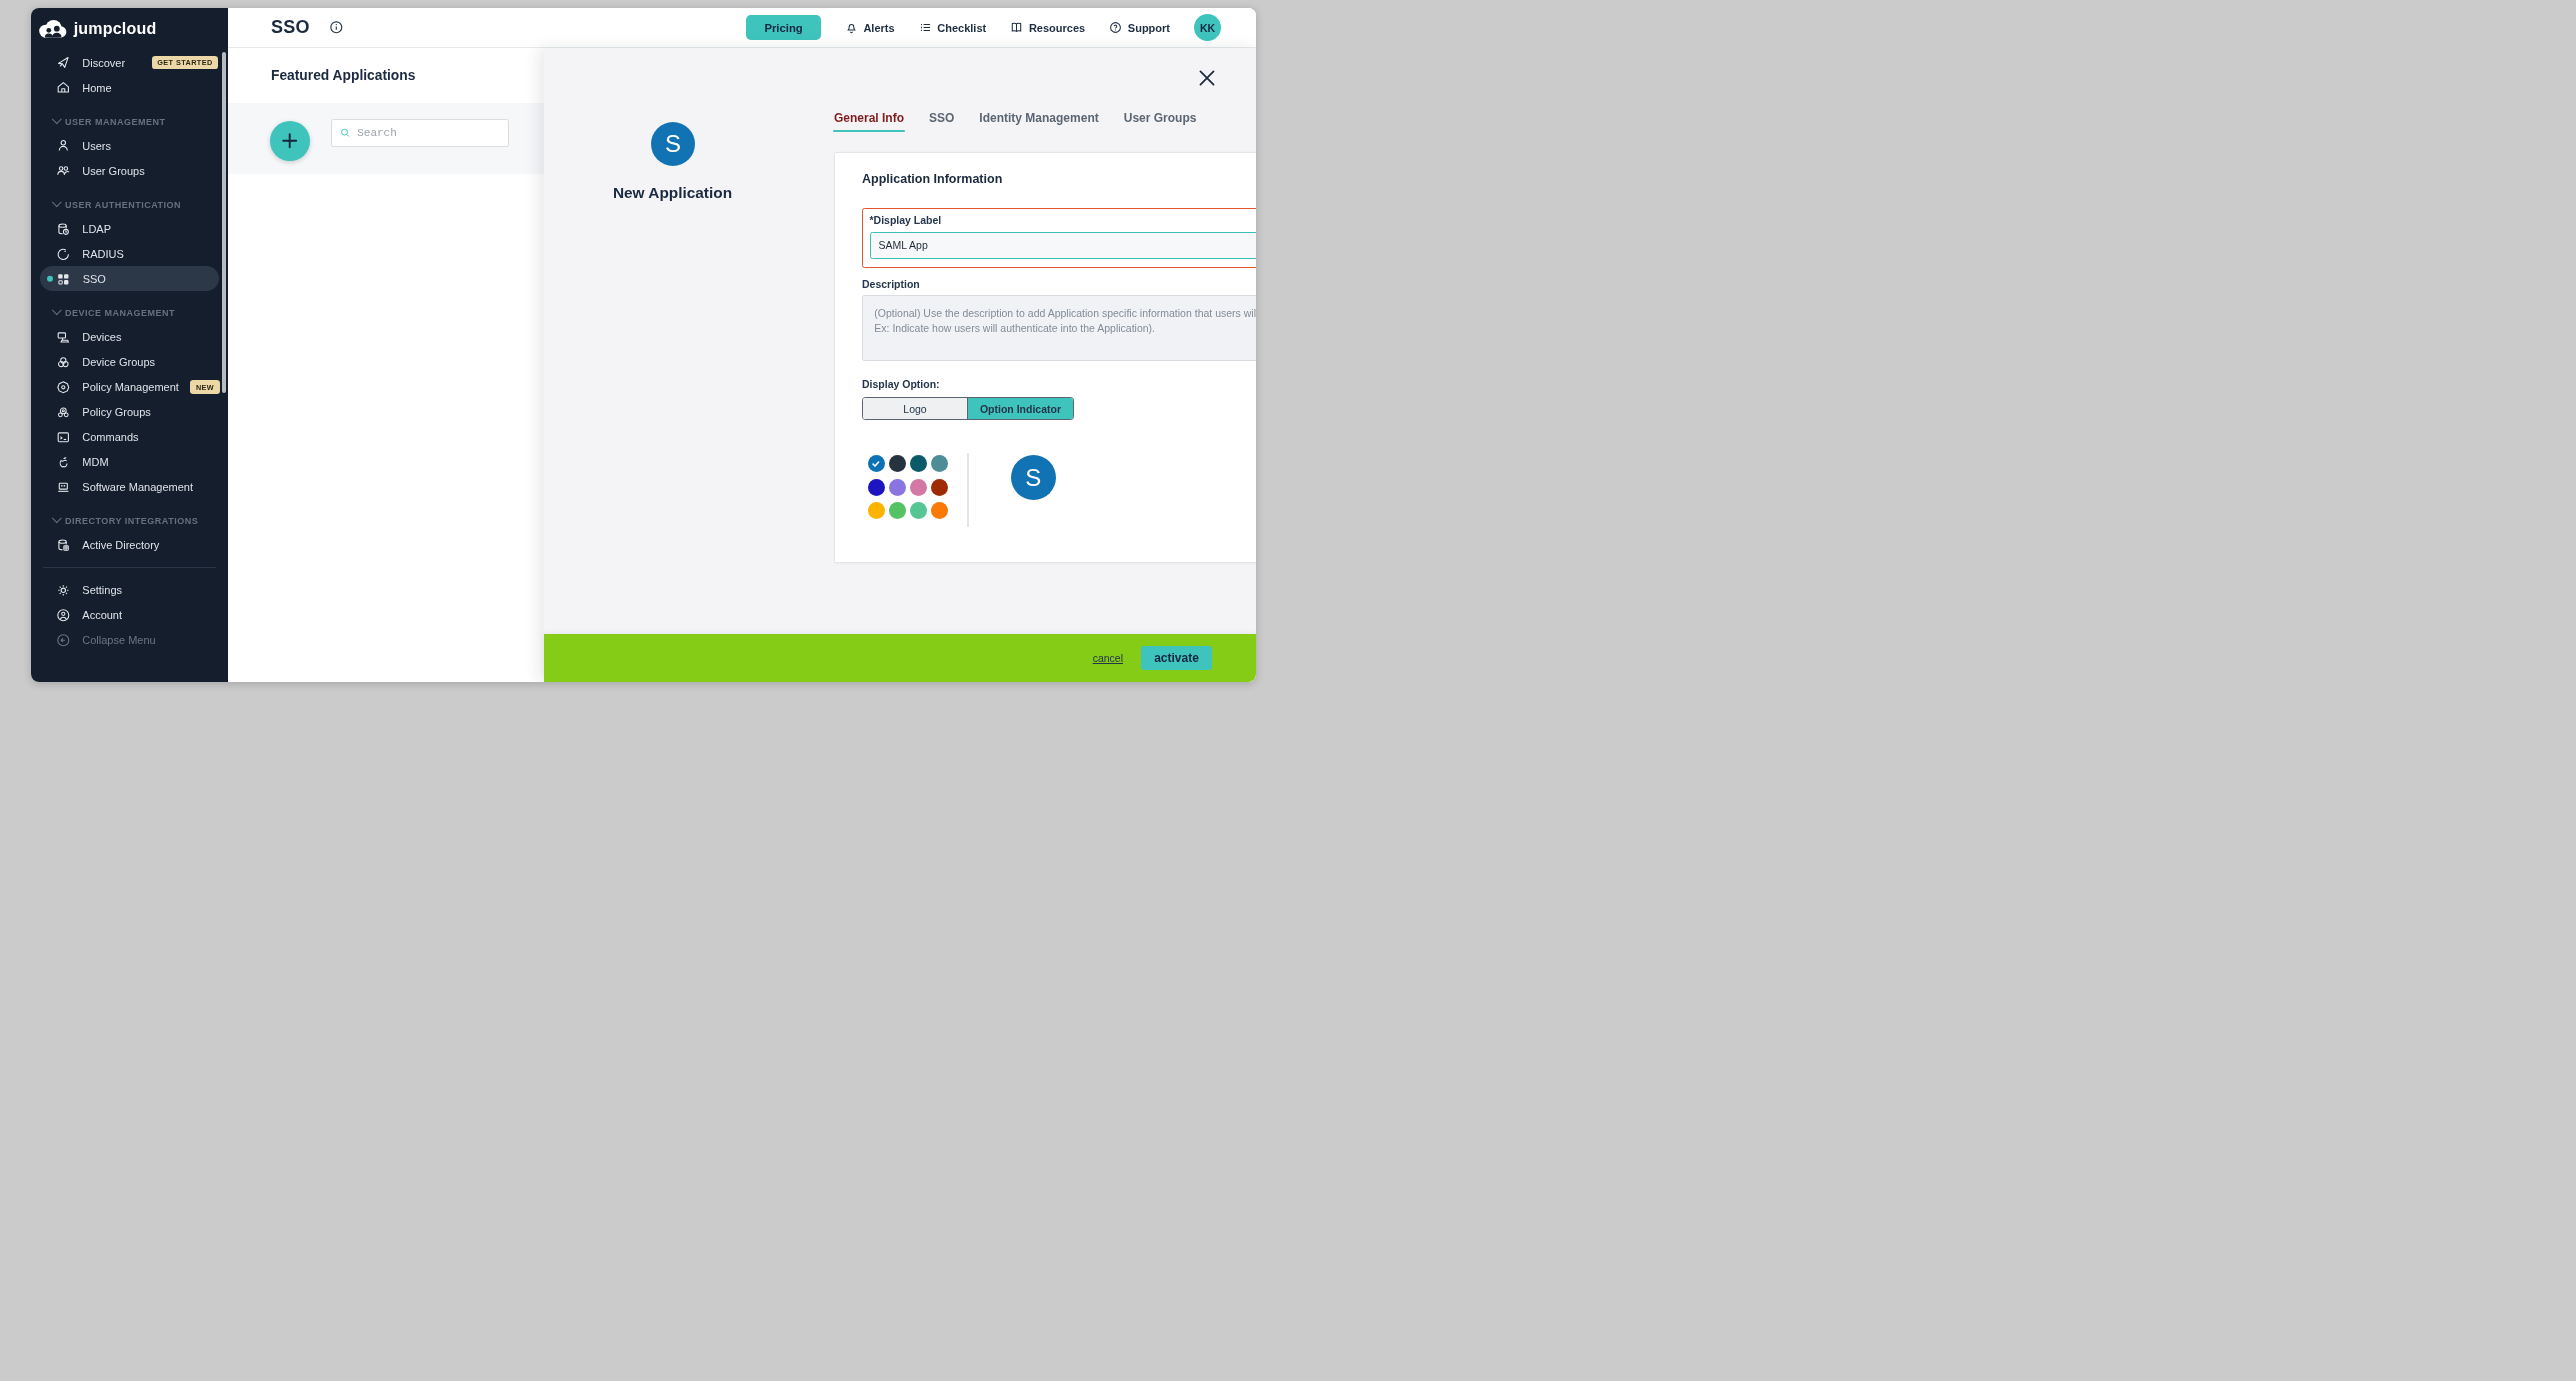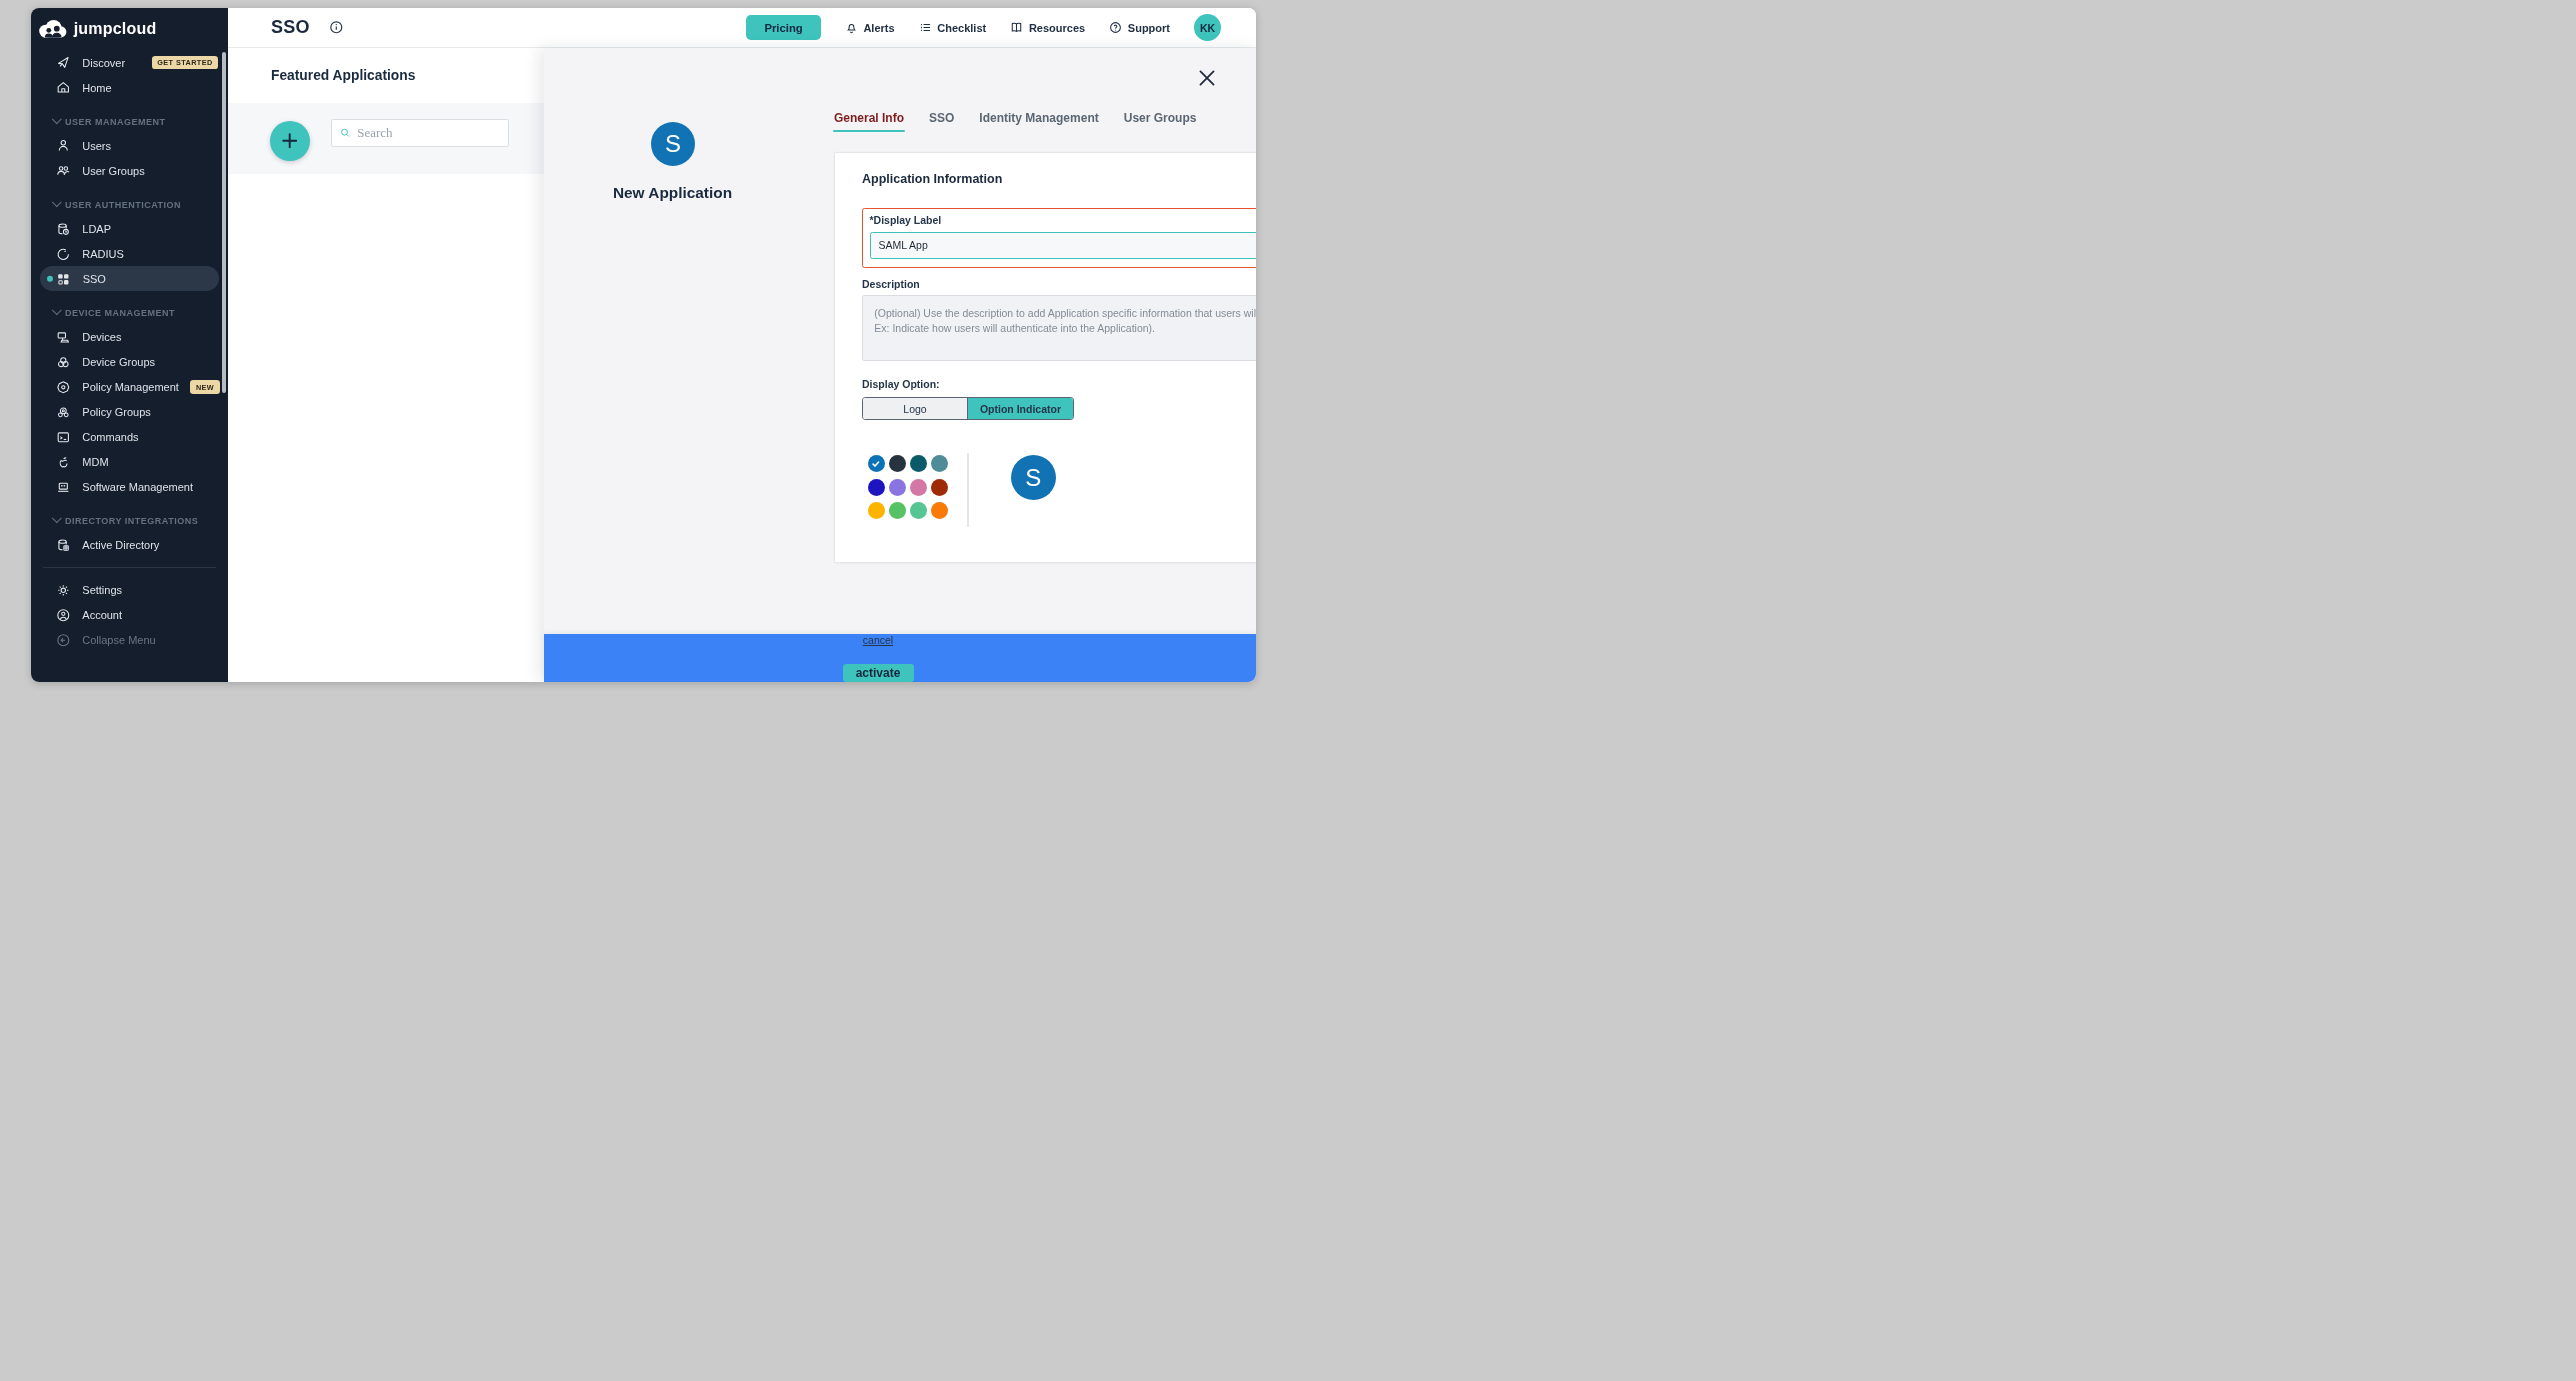--- a/index.html
+++ b/index.html
@@ -59,22 +59,22 @@
   .featured-row { position:absolute; left:0; top:40px; right:0; height:56px; background:#fff;
                   border-bottom:0.8px solid #e7e9ec; display:flex; align-items:center; }
   .featured-title { margin-left:43px; font-size:13.8px; font-weight:700; color:#1b2a3e; white-space:nowrap; }
   .band { position:absolute; left:0; top:95px; right:0; height:71px; background:#f6f7f9; }
   .add-btn { position:absolute; left:42px; top:18px; width:40px; height:40px; border-radius:50%;
              background:#3ec3bd; border:none; cursor:pointer; display:flex; align-items:center;
              justify-content:center; box-shadow:0 1.6px 4.9px rgba(0,0,0,.18); }
   .search-box { position:absolute; left:103px; top:16px; width:178px; height:27.5px; background:#fff;
                 border:0.8px solid #d9dde2; border-radius:2.4px; display:flex; align-items:center;
                 padding:0 8px; gap:6.5px; }
-  .search-box input { border:none; outline:none; font-size:13px; color:#333; width:100%;
-                      font-family:Liberation Serif, serif; background:transparent; }
+  .search-box input { border:none; outline:none; font-size:11px; color:#333; width:100%;
+                      font-family:Liberation Mono, monospace; background:transparent; }
   .search-box input::placeholder { color:#9aa3ad; }
 
   
   .modal { position:absolute; left:316px; top:40px; right:0; bottom:0; background:#f4f4f7;
            box-shadow:-4.9px 0 14.6px rgba(21,32,46,.10); }
   .close-x { position:absolute; top:21px; right:40px; width:18px; height:18px; cursor:pointer; }
   .app-circle { position:absolute; left:107px; top:74px; width:44px; height:44px; border-radius:50%;
                 background:#1273b4; color:#fff; font-size:24px; font-weight:400;
                 display:flex; align-items:center; justify-content:center; }
   .app-name { position:absolute; left:26px; top:136px; width:205px; text-align:center;
@@ -112,23 +112,23 @@
   .swatch-grid { display:grid; grid-template-columns:repeat(4,17px); grid-auto-rows:17px;
                  column-gap:4px; row-gap:6.5px; margin-left:5.7px; }
   .swatch { width:17px; height:17px; border-radius:50%; cursor:pointer; display:flex;
             align-items:center; justify-content:center; }
   .pal-divider { width:1.6px; height:74px; background:#e3e5ea; margin:-2.4px 0 0 19.4px; }
   .preview-circle { width:45px; height:45px; border-radius:50%; background:#1273b4; color:#fff;
                     font-size:24px; font-weight:400; display:flex; align-items:center;
                     justify-content:center; margin:0 0 0 42px; }
 
   
-  .modal-footer { position:absolute; left:0; right:0; bottom:0; height:48px; background:#3b82f6;
+  .modal-footer { position:absolute; left:0; right:0; bottom:0; height:48px; background:#84cc16;
                   box-shadow:0 -1.6px 4.9px rgba(0,0,0,.05); display:flex; align-items:center;
-                  justify-content:flex-end; gap:18px; padding-right:44px;flex-direction:column; }
+                  justify-content:flex-end; gap:18px; padding-right:44px; }
   .cancel-link { font-size:10.5px; color:#25364a; text-decoration:underline; cursor:pointer; }
   .activate-btn { width:71px; height:24px; background:#3ec3bd; color:#13283f; font-size:12px;
                   font-weight:700; border:none; border-radius:3.2px; cursor:pointer; }
 </style>
 </head>
 <body>
 
 <div class="page">
   <div class="window">
 

